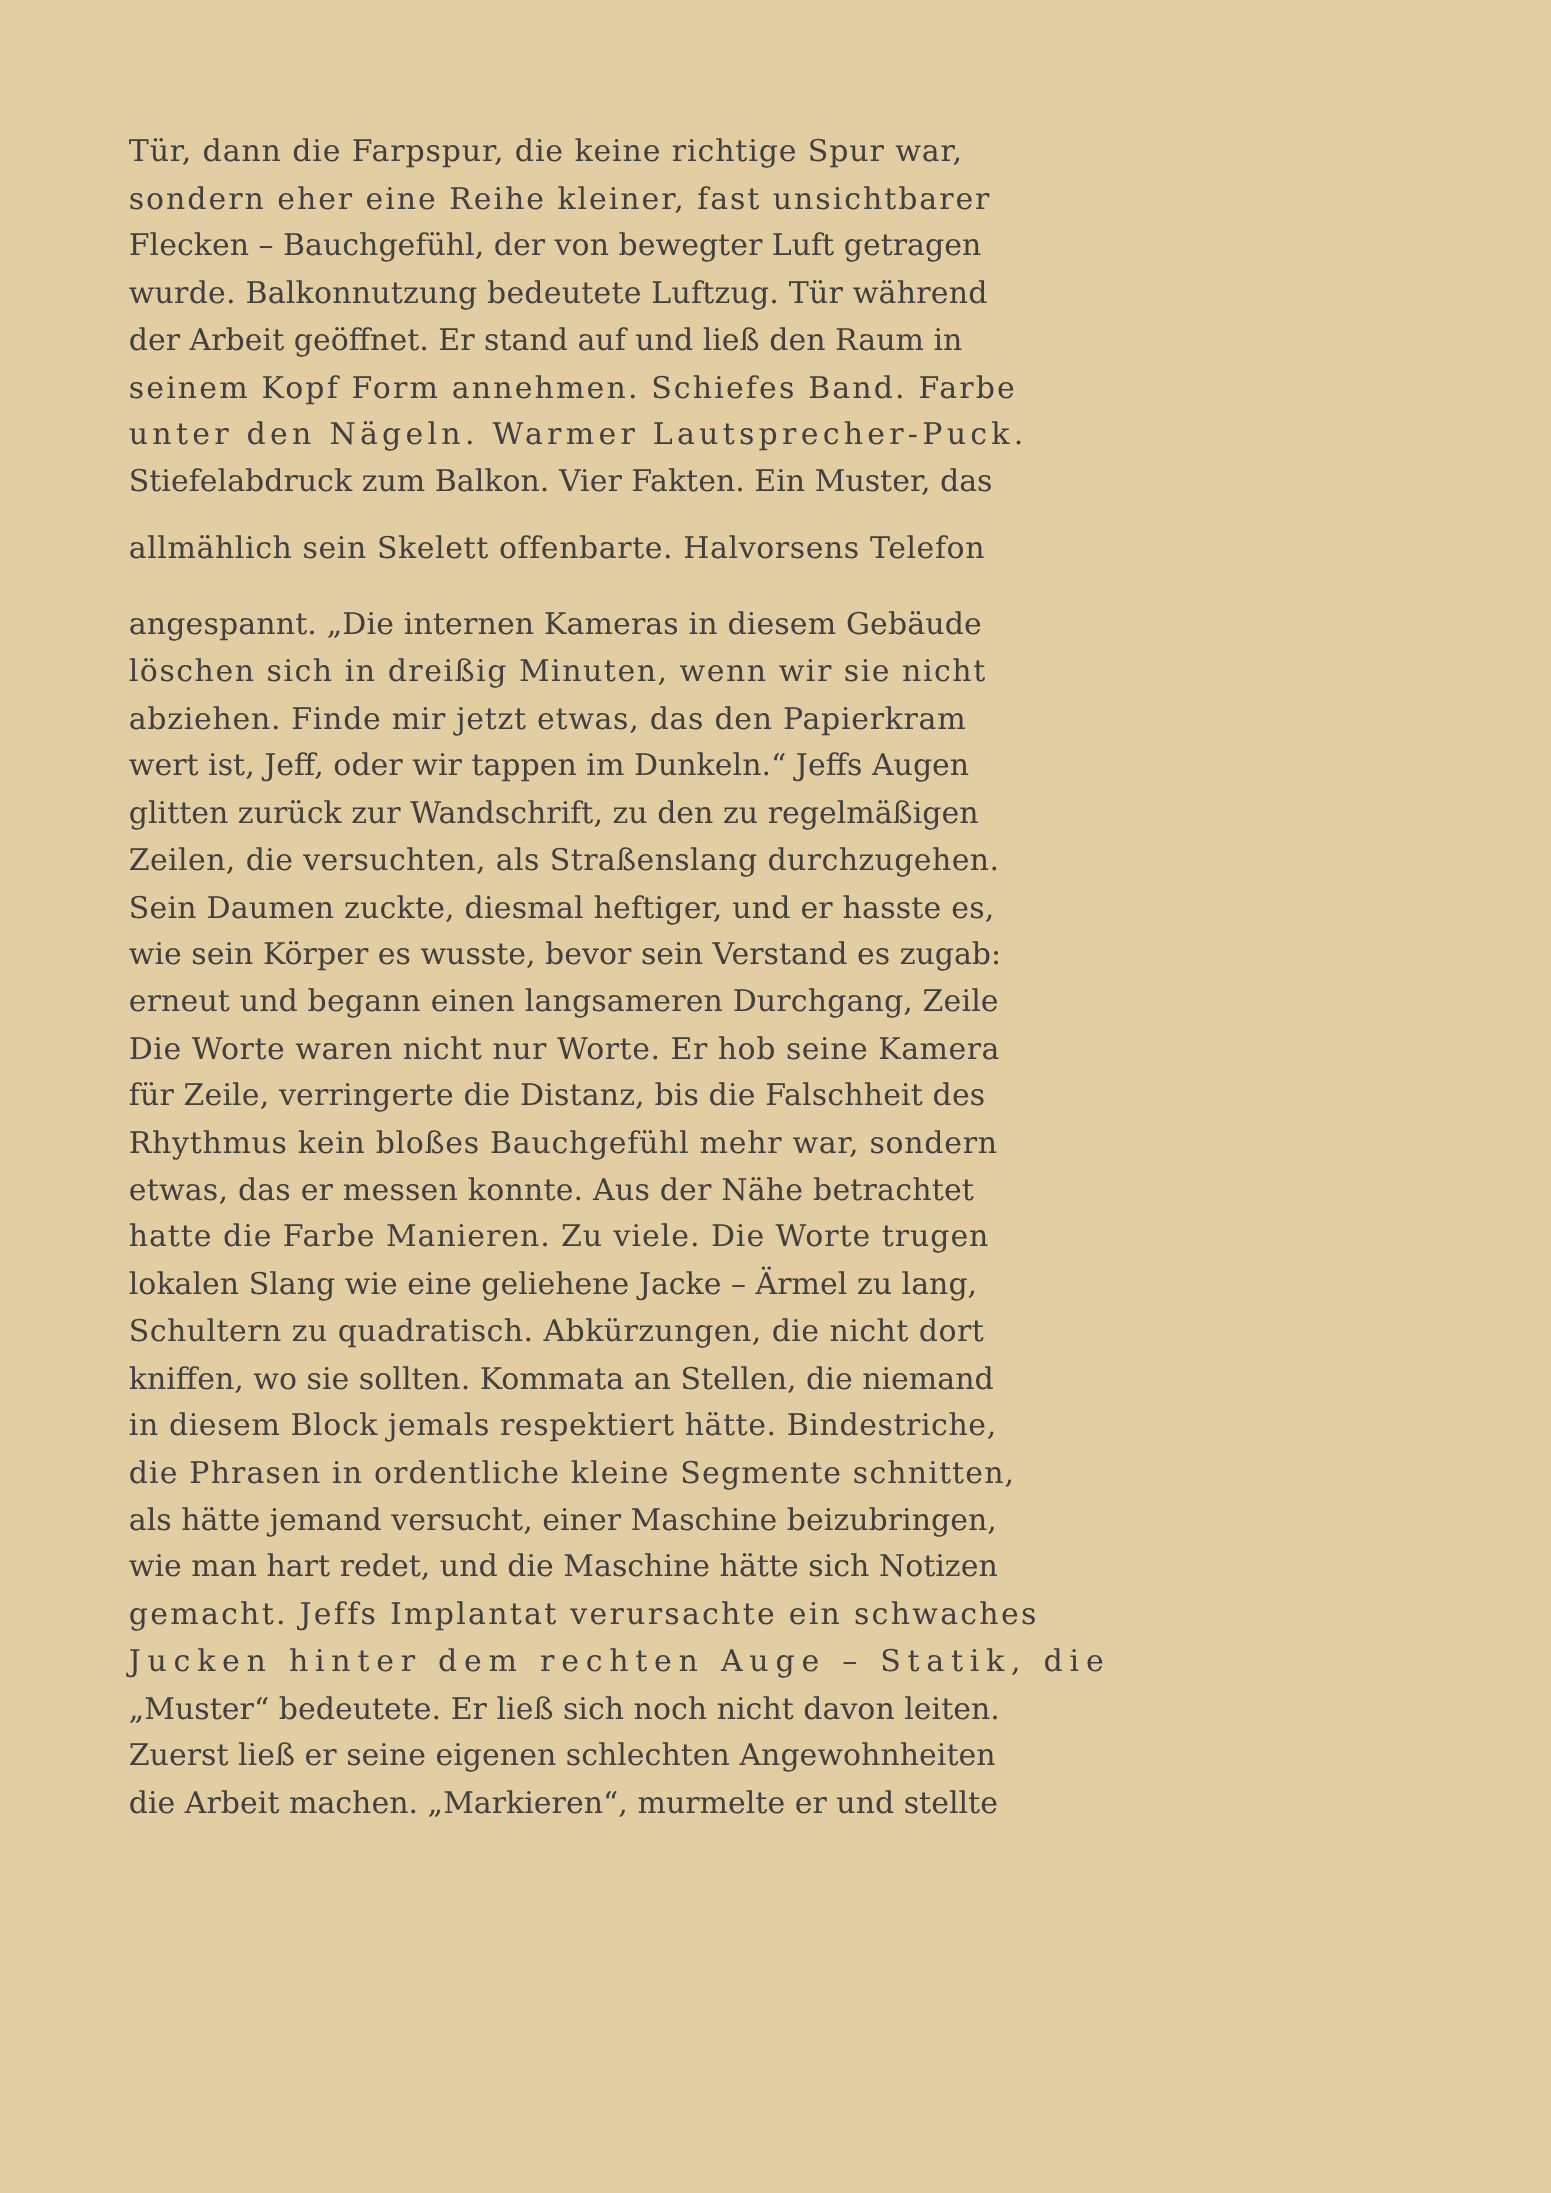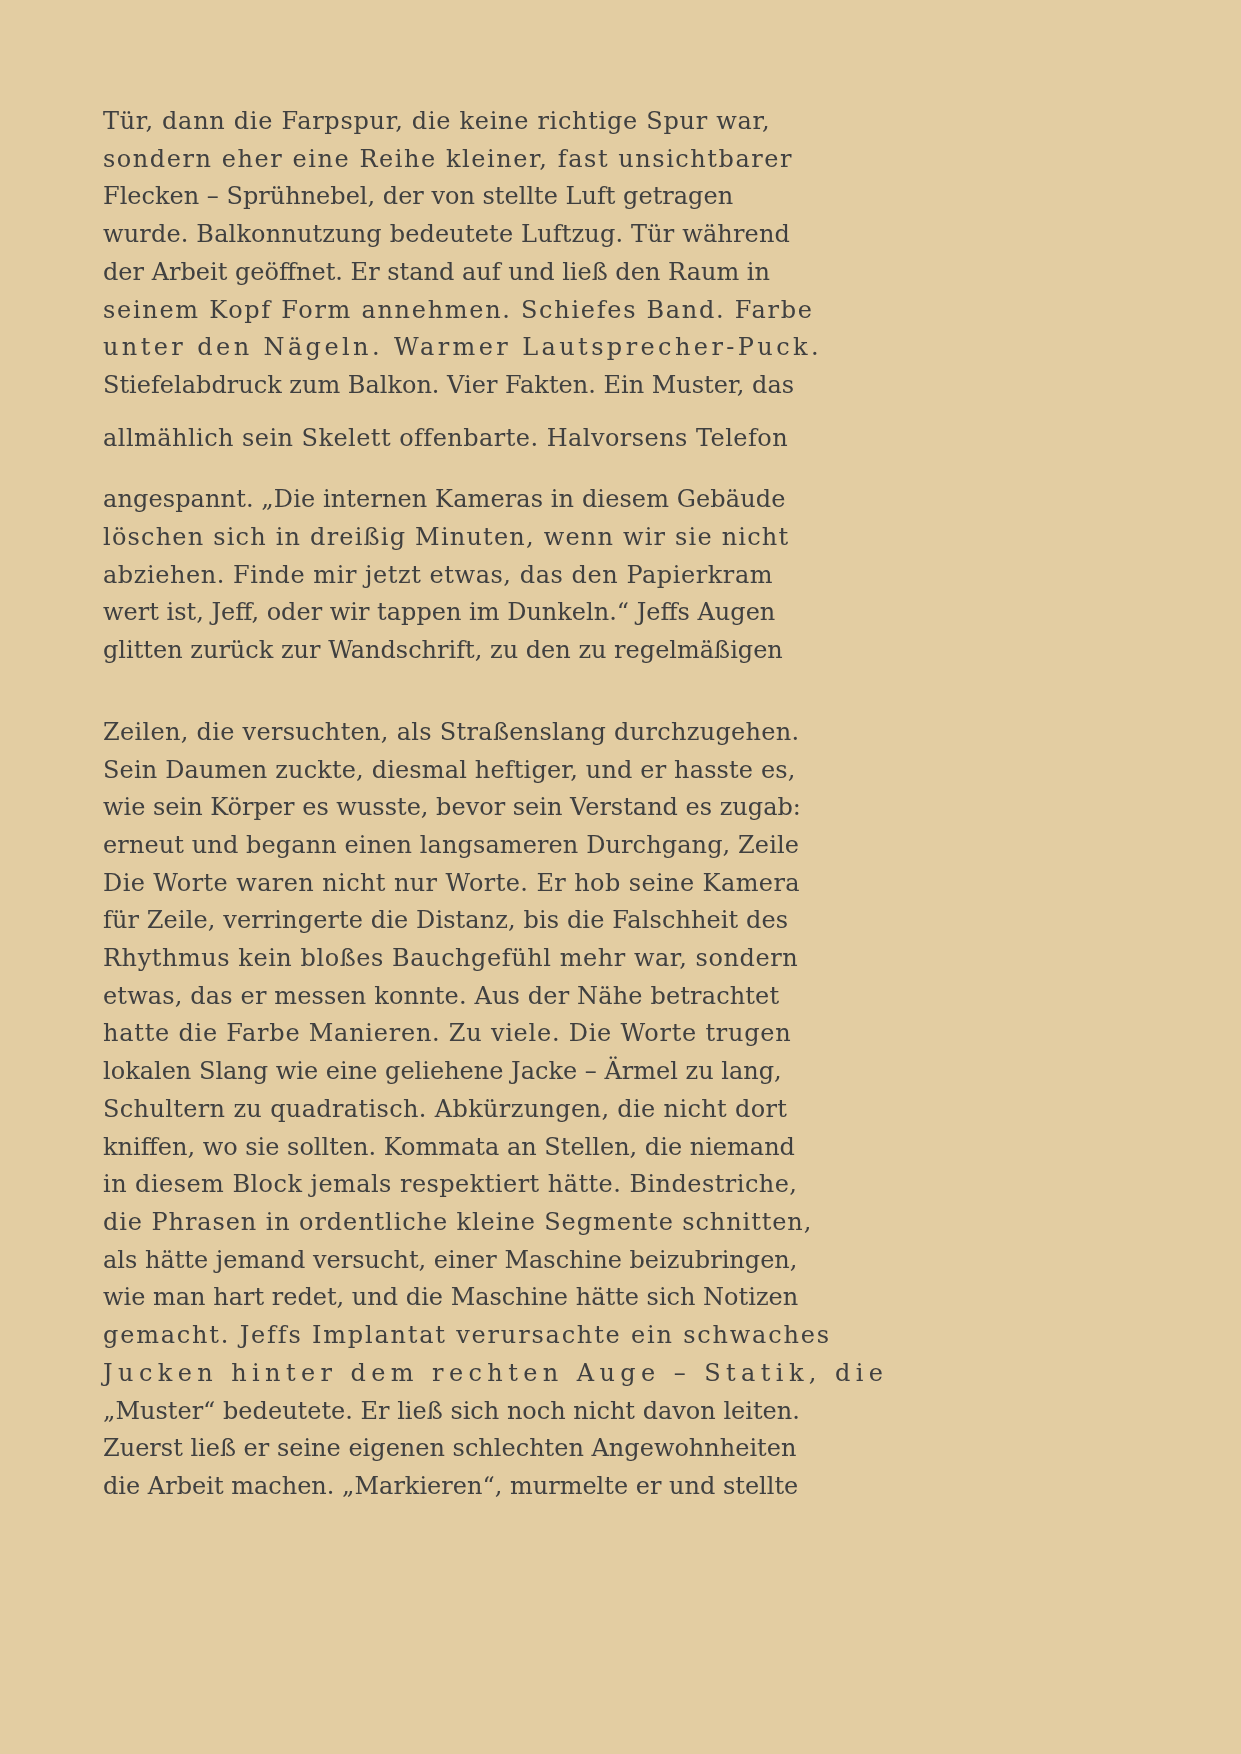--- a/index.html
+++ b/index.html
@@ -39,33 +39,33 @@
     text-rendering: optimizeLegibility;
   }
 </style>
 </head>
 <body>
 
 <div class="page">
   <div class="text-column">
       <span class="line" style="letter-spacing: 0.7px;">Tür, dann die Farpspur, die keine richtige Spur war,</span>
       <span class="line" style="letter-spacing: 1.55px;">sondern eher eine Reihe kleiner, fast unsichtbarer</span>
-      <span class="line">Flecken – Sprühnebel, der von stellte Luft getragen</span>
+      <span class="line">Flecken – Bauchgefühl, der von bewegter Luft getragen</span>
       <span class="line" style="letter-spacing: 0.15px;">wurde. Balkonnutzung bedeutete Luftzug. Tür während</span>
       <span class="line">der Arbeit geöffnet. Er stand auf und ließ den Raum in</span>
       <span class="line" style="letter-spacing: 1.7px;">seinem Kopf Form annehmen. Schiefes Band. Farbe</span>
       <span class="line" style="letter-spacing: 3.4px;">unter den Nägeln. Warmer Lautsprecher-Puck.</span>
       <span class="line">Stiefelabdruck zum Balkon. Vier Fakten. Ein Muster, das</span>
       <span class="line" style="letter-spacing: 0.45px; margin-top: 15px;">allmählich sein Skelett offenbarte. Halvorsens Telefon</span>
       <span class="line" style="letter-spacing: 0.1px; margin-top: 24px;">angespannt. „Die internen Kameras in diesem Gebäude</span>
       <span class="line" style="letter-spacing: 1.2px;">löschen sich in dreißig Minuten, wenn wir sie nicht</span>
       <span class="line" style="letter-spacing: 0.55px;">abziehen. Finde mir jetzt etwas, das den Papierkram</span>
       <span class="line">wert ist, Jeff, oder wir tappen im Dunkeln.“ Jeffs Augen</span>
       <span class="line">glitten zurück zur Wandschrift, zu den zu regelmäßigen</span>
-      <span class="line" style="letter-spacing: 0.3px; margin-top: 44px;">Zeilen, die versuchten, als Straßenslang durchzugehen.</span>
+      <span class="line" style="letter-spacing: 0.3px;">Zeilen, die versuchten, als Straßenslang durchzugehen.</span>
       <span class="line" style="letter-spacing: 0.15px;">Sein Daumen zuckte, diesmal heftiger, und er hasste es,</span>
       <span class="line">wie sein Körper es wusste, bevor sein Verstand es zugab:</span>
       <span class="line" style="letter-spacing: 0.1px;">erneut und begann einen langsameren Durchgang, Zeile</span>
       <span class="line" style="letter-spacing: 0.4px;">Die Worte waren nicht nur Worte. Er hob seine Kamera</span>
       <span class="line" style="letter-spacing: 0.1px;">für Zeile, verringerte die Distanz, bis die Falschheit des</span>
       <span class="line" style="letter-spacing: 0.55px;">Rhythmus kein bloßes Bauchgefühl mehr war, sondern</span>
       <span class="line" style="letter-spacing: 0.15px;">etwas, das er messen konnte. Aus der Nähe betrachtet</span>
       <span class="line" style="letter-spacing: 0.75px;">hatte die Farbe Manieren. Zu viele. Die Worte trugen</span>
       <span class="line">lokalen Slang wie eine geliehene Jacke – Ärmel zu lang,</span>
       <span class="line" style="letter-spacing: 0.35px;">Schultern zu quadratisch. Abkürzungen, die nicht dort</span>

